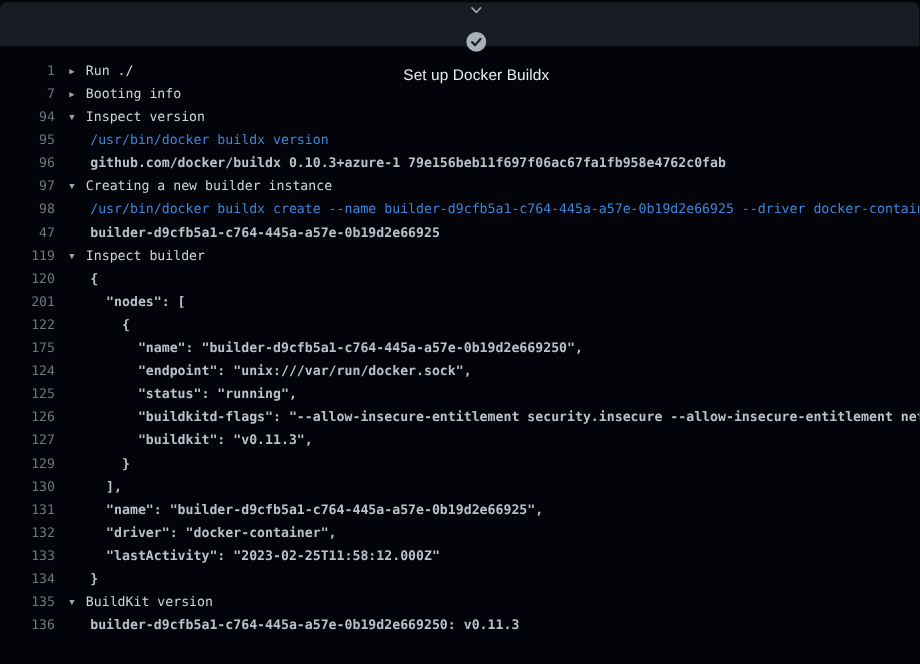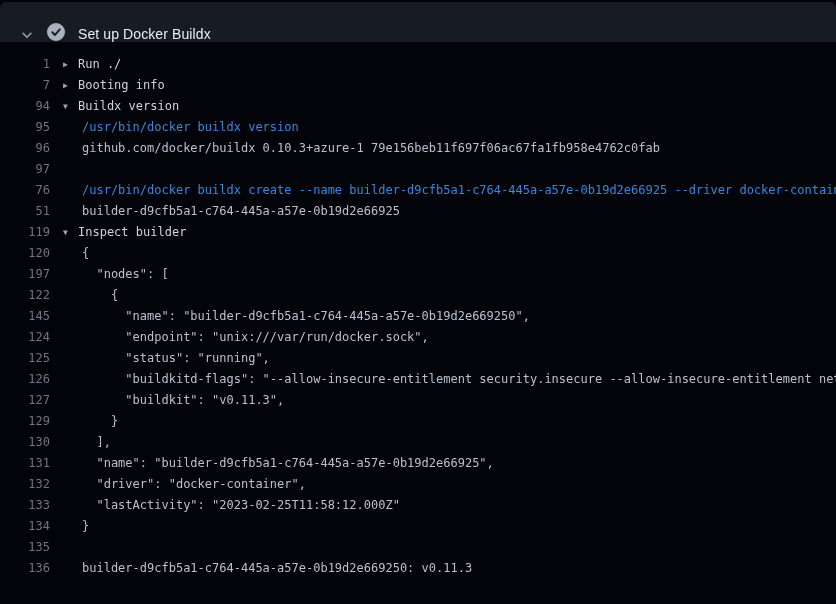--- a/index.html
+++ b/index.html
@@ -8,24 +8,25 @@
     overflow: hidden;
     background: var(--background, #02040a);
     font-family: "Liberation Sans", sans-serif;
   }
   .step-header {
     height: 40px;
     margin-top: 2px;
     background: var(--header-background, #171c24);
     border-radius: 6px 6px 0 0;
     display: flex;
-    align-items: flex-end;
-    padding-left: 20px;
+    align-items: center;
+    padding-left: 30px;
     gap: 12px;
     cursor: pointer;
+    flex-direction: column;
   }
   .step-header .chev { flex: none; display: flex; align-items: center; }
   .step-header .status { flex: none; display: flex; align-items: center; }
   .step-title {
     color: var(--title, #e8edf2);
     font-size: 14px;
     font-weight: 400;
     letter-spacing: 0.1px;
   }
   .log {
@@ -41,21 +42,21 @@
     overflow: hidden;
   }
   .ln {
     flex: none;
     width: 50px;
     text-align: right;
     color: var(--line-number, #6e7681);
     cursor: pointer;
   }
   .txt { flex: none; margin-left: 13px; }
-  .txt.output { padding-left: 19px; color: var(--output-text, #b9c1ca); }
+  .txt.output { padding-left: 19px; color: var(--output-text, #b9c1ca); font-weight: bold; }
   .txt.command { padding-left: 19px; color: var(--command, #3d86d9); }
   .txt.group { color: var(--group-text, #cdd4db); cursor: pointer; }
   .arrow {
     display: inline-block;
     width: 15px;
     font-size: 8px;
     color: var(--arrow, #9aa4ae);
     vertical-align: 1px;
   }
 </style>
@@ -73,36 +74,36 @@
       <circle cx="10" cy="10" r="9" fill="var(--check-circle, #a9b2bc)"></circle>
       <path d="M6.2 10.3 8.9 13 13.8 7.4" fill="none" stroke="var(--check-mark, #1b2127)" stroke-width="2" stroke-linecap="round" stroke-linejoin="round"></path>
     </svg>
   </span>
   <span class="step-title">Set up Docker Buildx</span>
 </div>
 
 <div class="log">
     <div class="row"><span class="ln">1</span><span class="txt group"><span class="arrow">▶</span><span>Run ./</span></span></div>
     <div class="row"><span class="ln">7</span><span class="txt group"><span class="arrow">▶</span><span>Booting info</span></span></div>
-    <div class="row"><span class="ln">94</span><span class="txt group"><span class="arrow">▼</span><span>Buildx version</span></span></div>
+    <div class="row"><span class="ln">94</span><span class="txt group"><span class="arrow">▼</span><span>Inspect version</span></span></div>
     <div class="row"><span class="ln">95</span><span class="txt command">/usr/bin/docker buildx version</span></div>
     <div class="row"><span class="ln">96</span><span class="txt output">github.com/docker/buildx 0.10.3+azure-1 79e156beb11f697f06ac67fa1fb958e4762c0fab</span></div>
-    <div class="row"><span class="ln">97</span></div>
-    <div class="row"><span class="ln">76</span><span class="txt command">/usr/bin/docker buildx create --name builder-d9cfb5a1-c764-445a-a57e-0b19d2e66925 --driver docker-container</span></div>
-    <div class="row"><span class="ln">51</span><span class="txt output">builder-d9cfb5a1-c764-445a-a57e-0b19d2e66925</span></div>
+    <div class="row"><span class="ln">97</span><span class="txt group"><span class="arrow">▼</span><span>Creating a new builder instance</span></span></div>
+    <div class="row"><span class="ln">98</span><span class="txt command">/usr/bin/docker buildx create --name builder-d9cfb5a1-c764-445a-a57e-0b19d2e66925 --driver docker-container</span></div>
+    <div class="row"><span class="ln">47</span><span class="txt output">builder-d9cfb5a1-c764-445a-a57e-0b19d2e66925</span></div>
     <div class="row"><span class="ln">119</span><span class="txt group"><span class="arrow">▼</span><span>Inspect builder</span></span></div>
     <div class="row"><span class="ln">120</span><span class="txt output">{</span></div>
-    <div class="row"><span class="ln">197</span><span class="txt output">  "nodes": [</span></div>
+    <div class="row"><span class="ln">201</span><span class="txt output">  "nodes": [</span></div>
     <div class="row"><span class="ln">122</span><span class="txt output">    {</span></div>
-    <div class="row"><span class="ln">145</span><span class="txt output">      "name": "builder-d9cfb5a1-c764-445a-a57e-0b19d2e669250",</span></div>
+    <div class="row"><span class="ln">175</span><span class="txt output">      "name": "builder-d9cfb5a1-c764-445a-a57e-0b19d2e669250",</span></div>
     <div class="row"><span class="ln">124</span><span class="txt output">      "endpoint": "unix:///var/run/docker.sock",</span></div>
     <div class="row"><span class="ln">125</span><span class="txt output">      "status": "running",</span></div>
     <div class="row"><span class="ln">126</span><span class="txt output">      "buildkitd-flags": "--allow-insecure-entitlement security.insecure --allow-insecure-entitlement network.host",</span></div>
     <div class="row"><span class="ln">127</span><span class="txt output">      "buildkit": "v0.11.3",</span></div>
     <div class="row"><span class="ln">129</span><span class="txt output">    }</span></div>
     <div class="row"><span class="ln">130</span><span class="txt output">  ],</span></div>
     <div class="row"><span class="ln">131</span><span class="txt output">  "name": "builder-d9cfb5a1-c764-445a-a57e-0b19d2e66925",</span></div>
     <div class="row"><span class="ln">132</span><span class="txt output">  "driver": "docker-container",</span></div>
     <div class="row"><span class="ln">133</span><span class="txt output">  "lastActivity": "2023-02-25T11:58:12.000Z"</span></div>
     <div class="row"><span class="ln">134</span><span class="txt output">}</span></div>
-    <div class="row"><span class="ln">135</span></div>
+    <div class="row"><span class="ln">135</span><span class="txt group"><span class="arrow">▼</span><span>BuildKit version</span></span></div>
     <div class="row"><span class="ln">136</span><span class="txt output">builder-d9cfb5a1-c764-445a-a57e-0b19d2e669250: v0.11.3</span></div>
   </div>
 
 </body></html>

